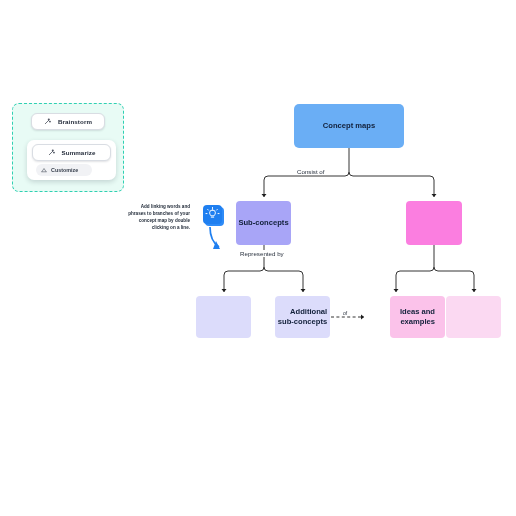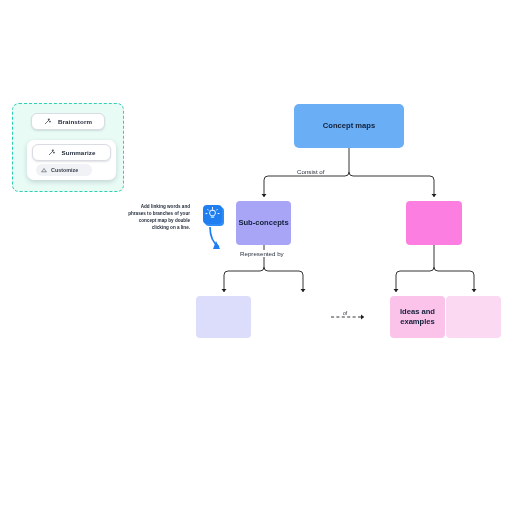--- a/index.html
+++ b/index.html
@@ -91,21 +91,21 @@
     white-space: nowrap;
   }
   .mini-icon { display: block; flex: 0 0 auto; }
 
   
   .node {
     position: absolute;
     display: flex;
     align-items: center;
     justify-content: center;
-    text-align: center;
+    text-align: right;
     box-sizing: border-box;
     border-radius: 4px;
     line-height: 1.28;
     padding: 2px;
   }
   .node-text {
     font-size: 7.6px;
     font-weight: 700;
     color: #12203a;
     white-space: pre-line;
@@ -233,20 +233,24 @@
   </div>
 
   <div class="node node-magenta">
     <span class="node-text"></span>
   </div>
 
   <div class="node node-lav">
     <span class="node-text"></span>
   </div>
 
+  <div class="node node-addl">
+    <span class="node-text">Additional
+sub-concepts</span>
+  </div>
 
   <div class="node node-ideas">
     <span class="node-text">Ideas and
 examples</span>
   </div>
 
   <div class="node node-pink-empty">
     <span class="node-text"></span>
   </div>
 

